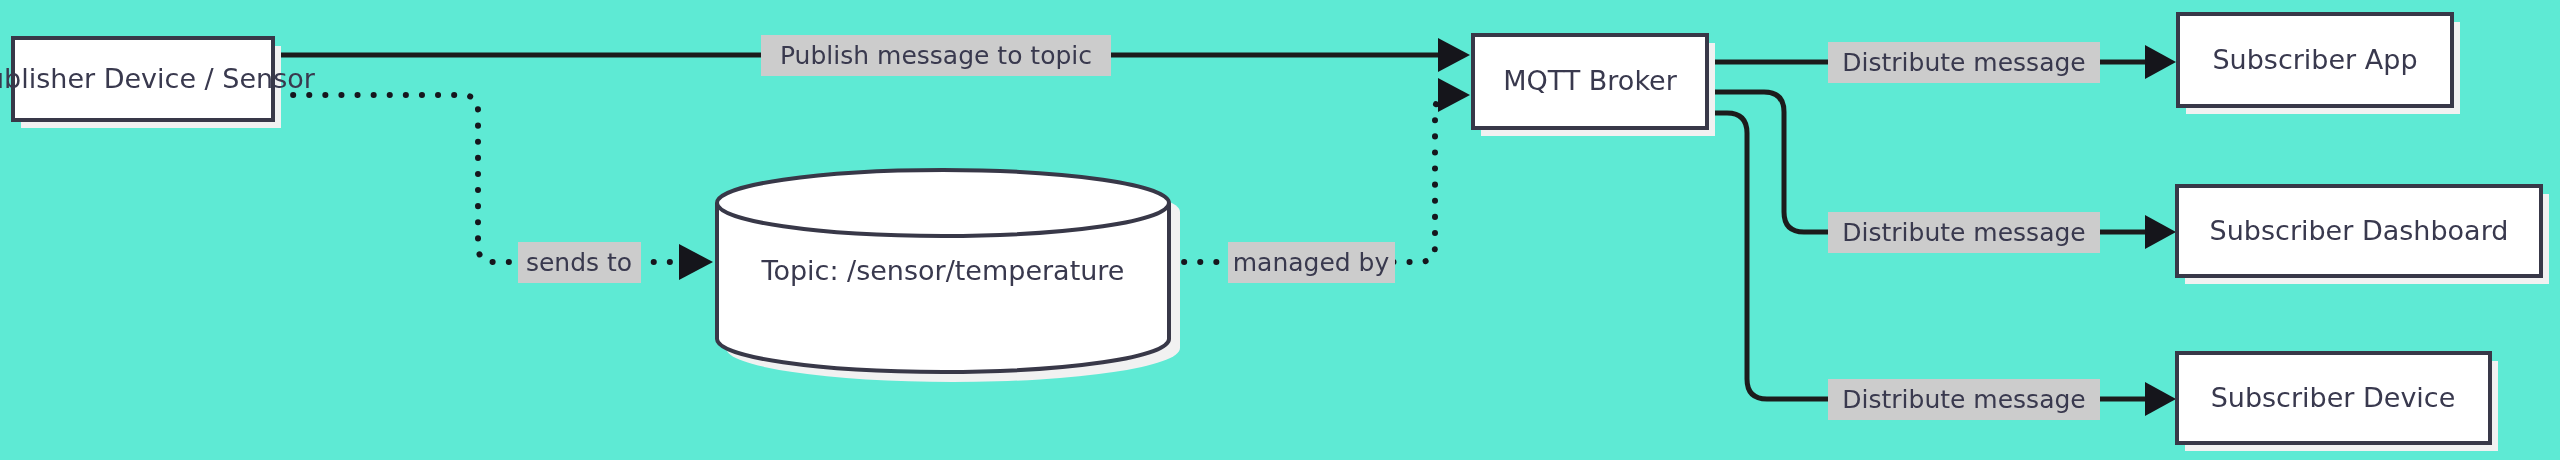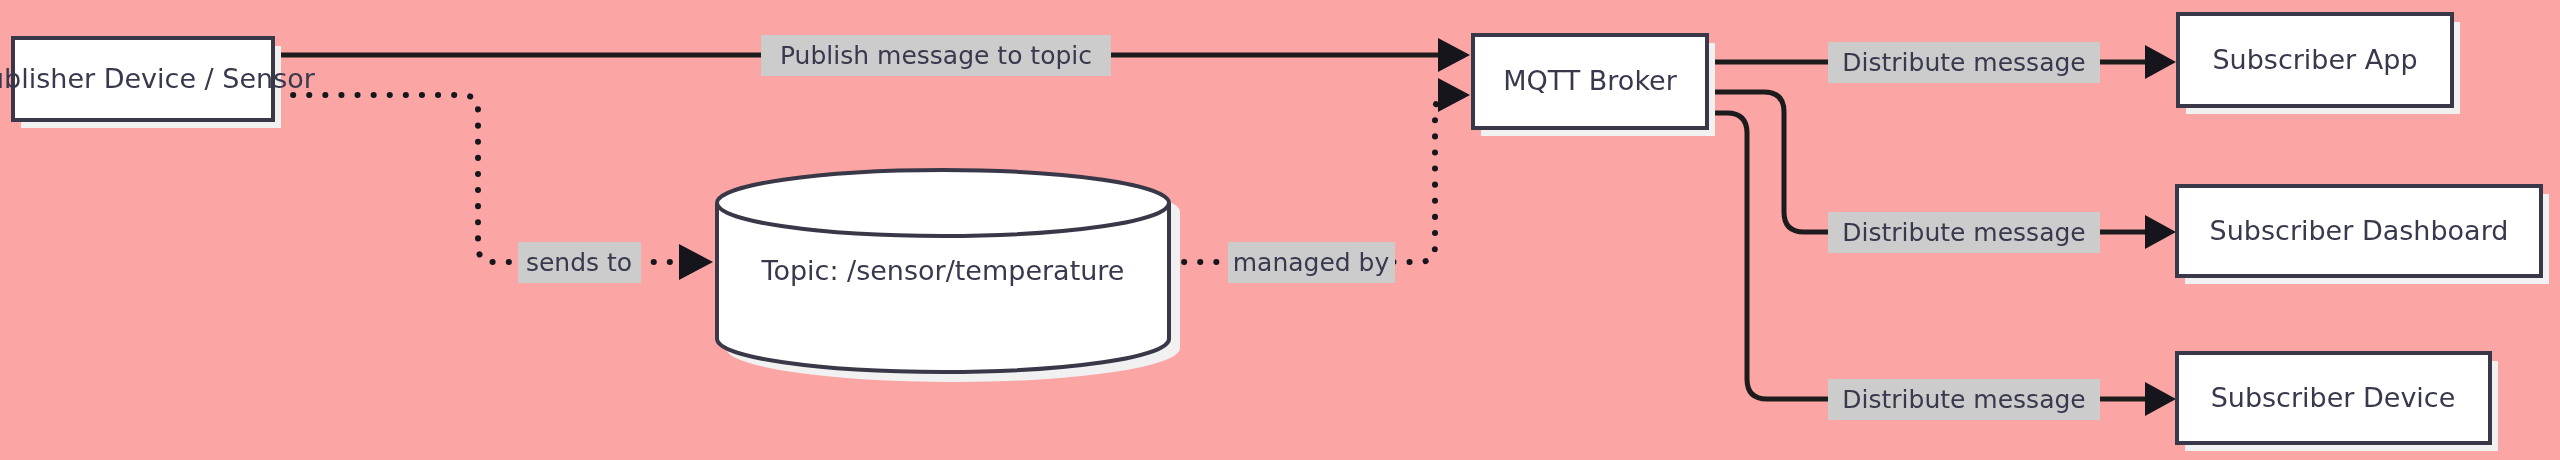--- a/index.html
+++ b/index.html
@@ -11,21 +11,21 @@
   body {
     width: 2560px;
     height: 460px;
     overflow: hidden;
     font-family: "DejaVu Sans", sans-serif;
   }
   #diagram-root {
     position: relative;
     width: 2560px;
     height: 460px;
-    background: #fca5a5;
+    background: #5eead4;
   }
   svg.diagram-canvas {
     position: absolute;
     top: 0;
     left: 0;
     width: 2560px;
     height: 460px;
     display: block;
   }
   .node-shape {

